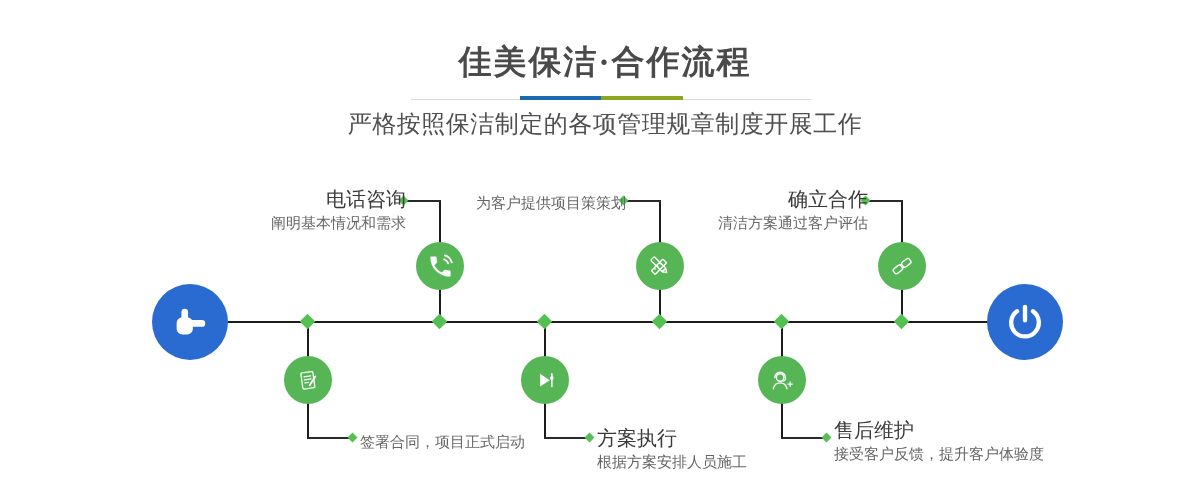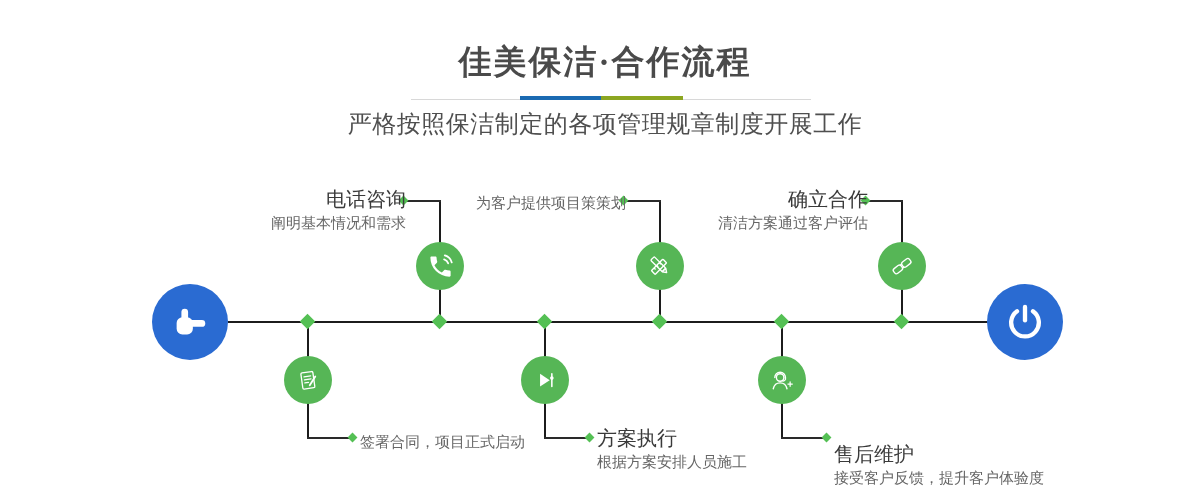--- a/index.html
+++ b/index.html
@@ -56,21 +56,21 @@
   }
   .n-t1{left:416px;top:242px;} .n-t2{left:636px;top:242px;} .n-t3{left:878px;top:242px;}
   .n-b1{left:284px;top:356px;} .n-b2{left:521px;top:356px;} .n-b3{left:758px;top:356px;}
   
   .steplabel{position:absolute;z-index:2;}
   .steplabel .step-title{font-size:20px;color:#3a3a3a;line-height:1;}
   .steplabel .step-desc{font-size:15px;color:#666666;margin-top:7px;line-height:1;}
   .lbl-top{text-align:right;}
   .lt1{right:804px;top:189px;} .lt2{right:584px;top:189px;} .lt3{right:342px;top:189px;}
   .lbl-bot{text-align:left;}
-  .lb1{left:360px;top:428px;} .lb2{left:597px;top:428px;} .lb3{left:834px;top:444px;}
+  .lb1{left:360px;top:428px;} .lb2{left:597px;top:428px;} .lb3{left:834px;top:420px;}
   svg{display:block;}
 </style>
 </head>
 <body>
 
 <div class="stage">
 
   <div class="page-title">佳美保洁·合作流程</div>
   <div class="divider-thin"></div>
   <div class="divider-blue"></div>

